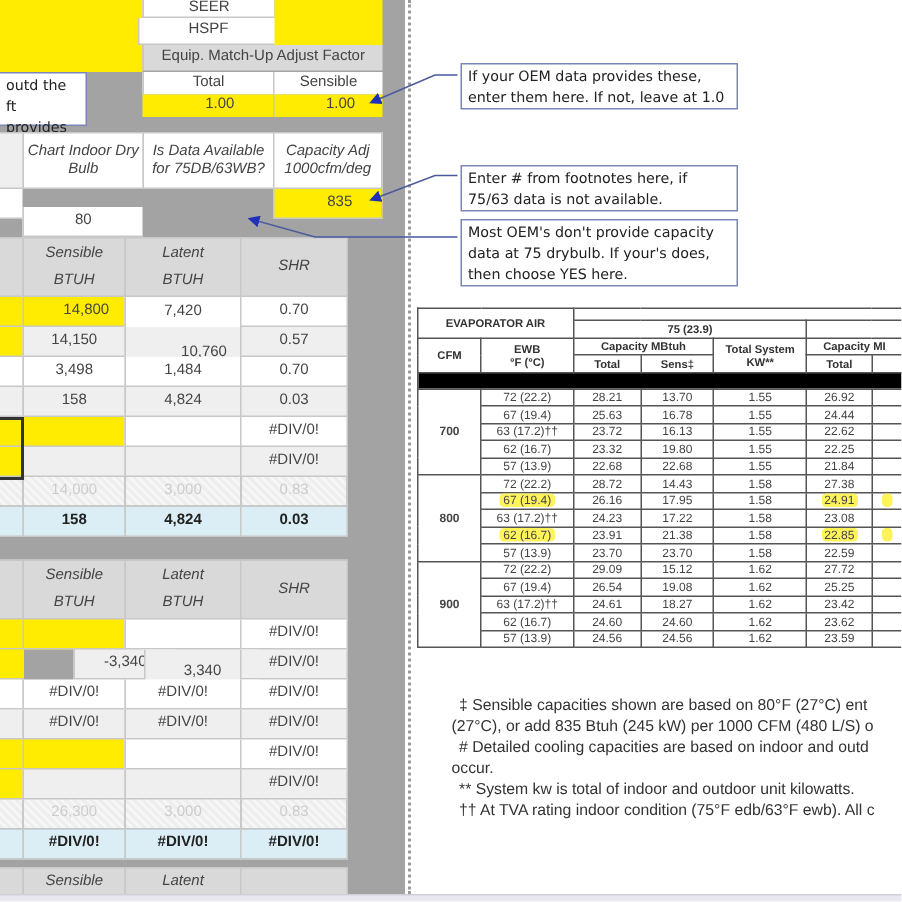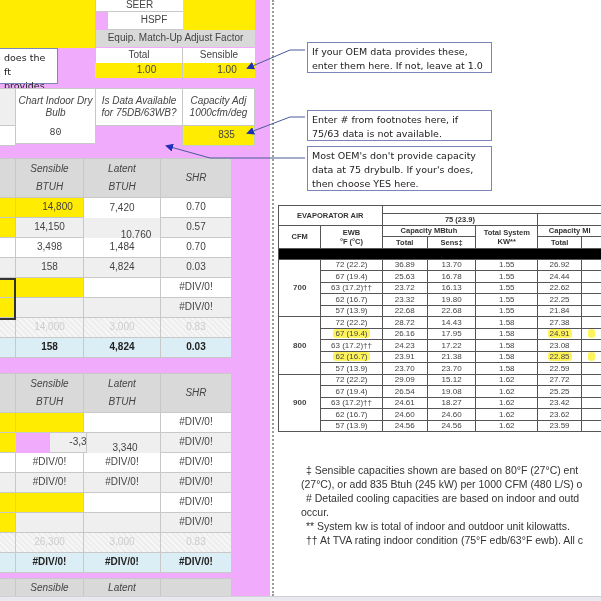--- a/index.html
+++ b/index.html
@@ -1,20 +1,20 @@
 <!DOCTYPE html>
 <html><head>
 <meta charset="utf-8">
 <style>
   * { box-sizing: border-box; margin: 0; padding: 0; }
   html, body { width: 601px; height: 601px; overflow: hidden; background: #fff; }
   body { position: relative; font-family: "Liberation Sans", sans-serif; font-size: 10px; color: #333; }
 
   
-  .left { position: absolute; left: 0; top: 0; width: 270px; height: 596px; overflow: hidden; background: #f0abfc; }
+  .left { position: absolute; left: 0; top: 0; width: 270px; height: 596px; overflow: hidden; background: #a3a3a3; }
   .cell { position: absolute; display: flex; align-items: center; justify-content: center; text-align: center; line-height: 1.25; font-size: 10px; color: #444; }
   .yellow { background: #ffec00; padding-left: 16px; }
   .grey { background: #d9d9d9; }
   .lgrey { background: #efefef; }
   .white { background: #fff; }
   .blue { background: #dbeef5; font-weight: bold; color: #222; }
   .hatch { background: repeating-linear-gradient(45deg,#eee 0 2px,#f6f6f6 2px 4px); color: #ccc; }
   .bl { border-left: 1px solid #c8c8c8; }
   .bt { border-top: 1px solid #c8c8c8; font-style: italic; }
   .bb { border-bottom: 1px solid #c8c8c8; }
@@ -36,39 +36,39 @@
   .arrow-svg { position: absolute; left: 0; top: 0; pointer-events: none; }
 </style>
 </head>
 <body>
 
 <div class="left">
 
   <div class="cell yellow" style="left:0;top:0;width:95px;height:48px;"></div>
   <div class="cell white bl bb" style="left:95px;top:0;width:88px;height:12px;">SEER</div>
   <div class="cell yellow" style="left:183px;top:0;width:72px;height:12px;"></div>
-  <div class="cell white bl bb" style="left:107px;top:12px;width:93px;height:18px;">HSPF</div>
+  <div class="cell white bl bb" style="left:92px;top:12px;width:93px;height:18px;">HSPF</div>
   <div class="cell yellow" style="left:183px;top:12px;width:72px;height:18px;"></div>
   <div class="cell grey bl" style="left:95px;top:30px;width:160px;height:17px;">Equip. Match-Up Adjust Factor</div>
   <div class="cell white bl" style="left:95px;top:48px;width:87px;height:15px;">Total</div>
   <div class="cell white bl" style="left:182px;top:48px;width:73px;height:15px;">Sensible</div>
   <div class="cell yellow" style="left:95px;top:63px;width:87px;height:15px;">1.00</div>
   <div class="cell yellow bl" style="left:182px;top:63px;width:73px;height:15px;">1.00</div>
 
   <div class="note-box" style="left:0;top:48px;width:58px;height:36px;border-left:none;">
-    <div>does the</div>
+    <div>outd the</div>
     <div>ft provides</div>
   </div>
 
   <div class="cell lgrey bt bb" style="left:0;top:88px;width:15px;height:38px;"></div>
   <div class="cell white bt bb bl" style="left:15px;top:88px;width:80px;height:38px;">Chart Indoor Dry Bulb</div>
   <div class="cell white bt bb bl" style="left:95px;top:88px;width:87px;height:38px;">Is Data Available for 75DB/63WB?</div>
   <div class="cell white bt bb bl br" style="left:182px;top:88px;width:73px;height:38px;">Capacity Adj 1000cfm/deg</div>
   <div class="cell white bb" style="left:0;top:126px;width:15px;height:20px;"></div>
-  <div class="cell white bb bl" style="left:15px;top:124px;width:80px;height:20px;font-family:Liberation Mono, monospace;">80</div>
+  <div class="cell white bb bl" style="left:15px;top:138px;width:80px;height:20px;">80</div>
   <div class="cell yellow bb bl br" style="left:182px;top:126px;width:73px;height:20px;">835</div>
 
   <div id="lt1">
       <div class="cell grey bt bb" style="left:0;top:158px;width:15px;height:40px;"></div>
       <div class="cell grey bt bb bl " style="left:15px;top:158px;width:68px;height:40px;flex-direction:column;">
         <span>Sensible</span>
         <span style="height:6px"></span>
         <span>BTUH</span>
       </div>
       <div class="cell grey bt bb bl " style="left:83px;top:158px;width:77px;height:40px;flex-direction:column;">
@@ -128,21 +128,21 @@
       </div>
       <div class="cell grey bt bb bl br" style="left:160px;top:373px;width:72px;height:40px;flex-direction:column;">
         <span>SHR</span>
       </div>
       <div class="cell yellow bb" style="left:0;top:413px;width:15px;height:20px;"></div>
       <div class="cell yellow bb bl " style="left:15px;top:413px;width:68px;height:20px;"></div>
       <div class="cell white bb bl " style="left:83px;top:413px;width:77px;height:20px;"></div>
       <div class="cell white bb bl br" style="left:160px;top:413px;width:72px;height:20px;">#DIV/0!</div>
       <div class="cell yellow bb" style="left:0;top:433px;width:15px;height:20px;"></div>
       <div class="cell lgrey bb bl " style="left:15px;top:433px;width:68px;height:20px;margin-left:34px;">-3,340</div>
-      <div class="cell lgrey bb bl " style="left:86px;top:433px;width:77px;height:32px;">3,340</div>
+      <div class="cell lgrey bb bl " style="left:96px;top:433px;width:77px;height:32px;">3,340</div>
       <div class="cell lgrey bb bl br" style="left:160px;top:433px;width:72px;height:20px;">#DIV/0!</div>
       <div class="cell white bb" style="left:0;top:453px;width:15px;height:20px;"></div>
       <div class="cell white bb bl " style="left:15px;top:453px;width:68px;height:20px;">#DIV/0!</div>
       <div class="cell white bb bl " style="left:83px;top:453px;width:77px;height:20px;">#DIV/0!</div>
       <div class="cell white bb bl br" style="left:160px;top:453px;width:72px;height:20px;">#DIV/0!</div>
       <div class="cell lgrey bb" style="left:0;top:473px;width:15px;height:20px;"></div>
       <div class="cell lgrey bb bl " style="left:15px;top:473px;width:68px;height:20px;">#DIV/0!</div>
       <div class="cell lgrey bb bl " style="left:83px;top:473px;width:77px;height:20px;">#DIV/0!</div>
       <div class="cell lgrey bb bl br" style="left:160px;top:473px;width:72px;height:20px;">#DIV/0!</div>
       <div class="cell yellow bb" style="left:0;top:493px;width:15px;height:20px;"></div>
@@ -219,21 +219,21 @@
     <th style="border-right:none;"></th>
   </tr>
   <tr class="black">
         <td colspan="7" style="border-right:none;"></td>
       </tr>
   </tbody>
     <tbody id="evap-body">
       <tr>
         <td rowspan="5" style="font-weight: bold;">700</td>
         <td>72 (22.2)</td>
-        <td>36.89</td>
+        <td>28.21</td>
         <td>13.70</td>
         <td>1.55</td>
         <td>26.92</td>
         <td style="border-right: none;"></td>
       </tr>
       <tr>
         <td>67 (19.4)</td>
         <td>25.63</td>
         <td>16.78</td>
         <td>1.55</td>

